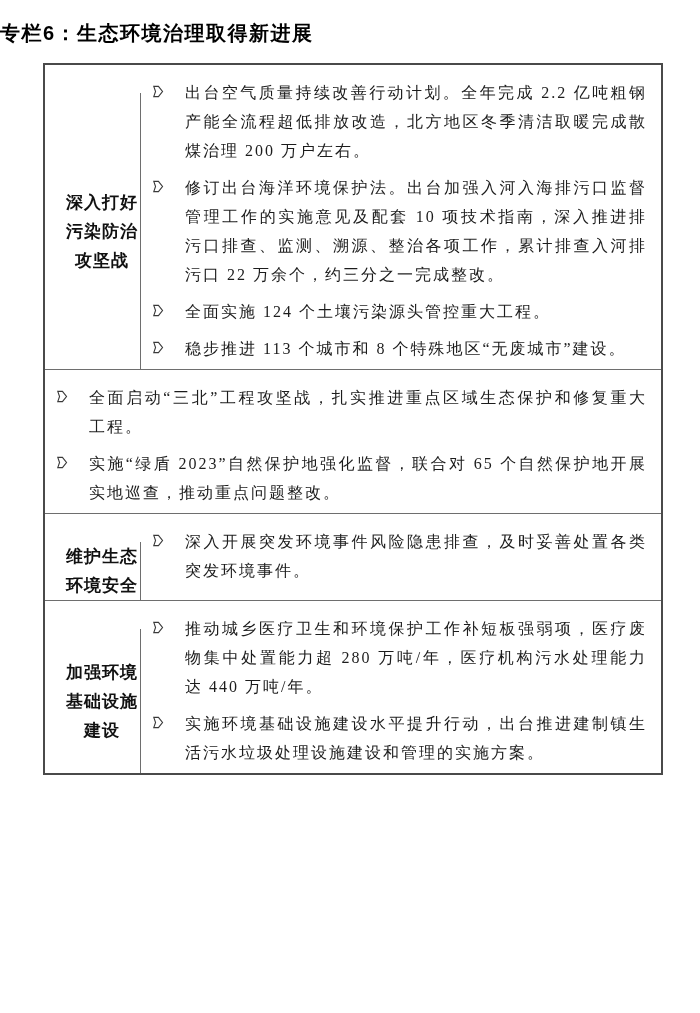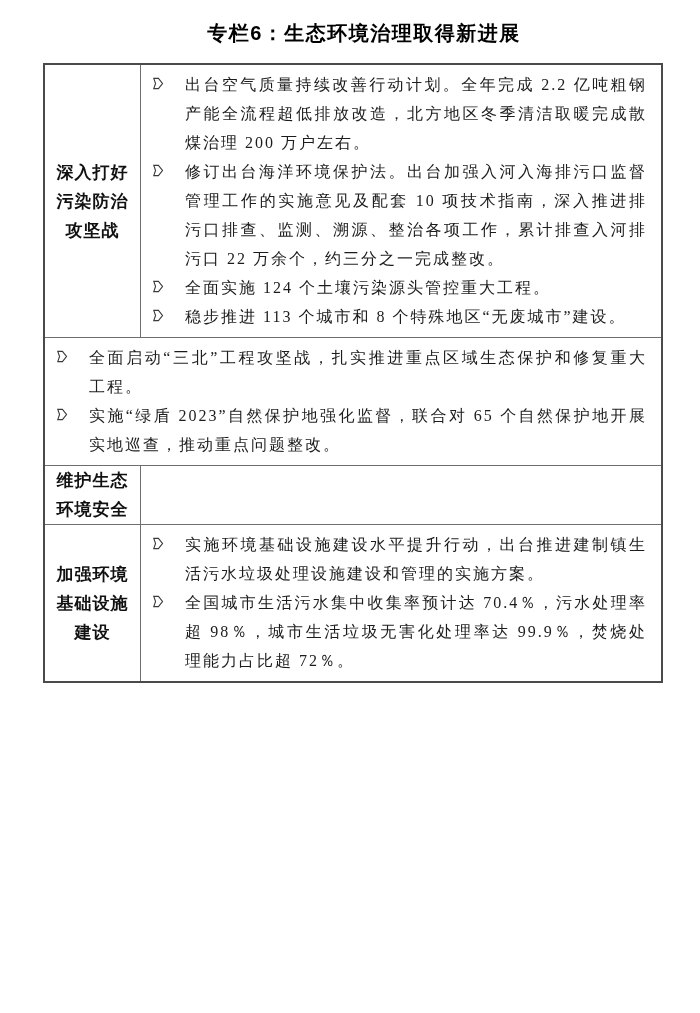--- a/index.html
+++ b/index.html
@@ -13,66 +13,66 @@
     color: #1c1c1c;
     font-family: "Liberation Serif", "DejaVu Serif", serif;
     box-sizing: border-box;
     padding-top: 20px;
   }
   .page-title {
     font-family: "Liberation Sans", "DejaVu Sans", sans-serif;
     font-weight: 700;
     font-size: 20px;
     letter-spacing: 1.5px;
-    text-align: center;
     margin: 0 0 16px 0;
     color: #000000;
-    padding-left: 28px;
   }
   .panel {
     margin-left: 43px;
     width: 620px;
     border: 2px solid #4a4a4a;
     box-sizing: border-box;
   }
   .row {
     display: flex;
     align-items: stretch;
   }
   .row + .row {
     border-top: 1px solid #6e6e6e;
   }
   .cell-label {
     width: 96px;
     flex: 0 0 96px;
     border-right: 1px solid #6e6e6e;
     display: flex;
     align-items: center;
-    justify-content: center;
-    box-sizing: border-box;
+    justify-content: flex-end;
+    box-sizing: border-box;
+    margin-top: 28px;
   }
   .cell-label .label-text {
     display: block;
     width: 76px;
     text-align: center;
     font-family: "Liberation Sans", "DejaVu Sans", sans-serif;
     font-weight: 700;
     font-size: 17px;
     line-height: 29px;
     letter-spacing: 1px;
     color: #111111;
   }
   .cell-content {
     flex: 1 1 auto;
     padding: 5px 14px 6px 10px;
     box-sizing: border-box;
   }
   .item {
     display: flex;
     align-items: flex-start;
+    margin-top: 8px;
   }
   .bullet {
     flex: 0 0 13px;
     width: 13px;
     height: 16px;
     margin-top: 6px;
     margin-right: 21px;
     display: inline-block;
   }
   .bullet svg { display: block; }
@@ -153,40 +153,48 @@
         <p class="itext">实施“绿盾 2023”自然保护地强化监督，联合对 65 个自然保护地开展实地巡查，推动重点问题整改。</p>
       </div>
     </div>
   </div>
 
   <div class="row">
     <div class="cell-label">
       <span class="label-text">维护生态环境安全</span>
     </div>
     <div class="cell-content">
+      <div class="item">
+        <span class="bullet">
+            <svg viewBox="0 0 14 16" width="13" height="15">
+              <path d="M3 2.5 L8 2.5 L12.4 8 L8 13.5 L3 13.5 L4.9 8 Z" fill="none" stroke="#3a3a3a" stroke-width="1.2"></path>
+            </svg>
+          </span>
+        <p class="itext">深入开展突发环境事件风险隐患排查，及时妥善处置各类突发环境事件。</p>
+      </div>
     </div>
   </div>
 
   <div class="row">
     <div class="cell-label">
       <span class="label-text">加强环境基础设施建设</span>
     </div>
     <div class="cell-content">
       <div class="item">
         <span class="bullet">
             <svg viewBox="0 0 14 16" width="13" height="15">
               <path d="M3 2.5 L8 2.5 L12.4 8 L8 13.5 L3 13.5 L4.9 8 Z" fill="none" stroke="#3a3a3a" stroke-width="1.2"></path>
             </svg>
           </span>
+        <p class="itext">推动城乡医疗卫生和环境保护工作补短板强弱项，医疗废物集中处置能力超 280 万吨/年，医疗机构污水处理能力达 440 万吨/年。</p>
+      </div>
+      <div class="item">
+        <span class="bullet">
+            <svg viewBox="0 0 14 16" width="13" height="15">
+              <path d="M3 2.5 L8 2.5 L12.4 8 L8 13.5 L3 13.5 L4.9 8 Z" fill="none" stroke="#3a3a3a" stroke-width="1.2"></path>
+            </svg>
+          </span>
         <p class="itext">实施环境基础设施建设水平提升行动，出台推进建制镇生活污水垃圾处理设施建设和管理的实施方案。</p>
       </div>
-      <div class="item">
-        <span class="bullet">
-            <svg viewBox="0 0 14 16" width="13" height="15">
-              <path d="M3 2.5 L8 2.5 L12.4 8 L8 13.5 L3 13.5 L4.9 8 Z" fill="none" stroke="#3a3a3a" stroke-width="1.2"></path>
-            </svg>
-          </span>
-        <p class="itext">全国城市生活污水集中收集率预计达 70.4％，污水处理率超 98％，城市生活垃圾无害化处理率达 99.9％，焚烧处理能力占比超 72％。</p>
-      </div>
     </div>
   </div>
 
 </div>
 
 </body></html>

